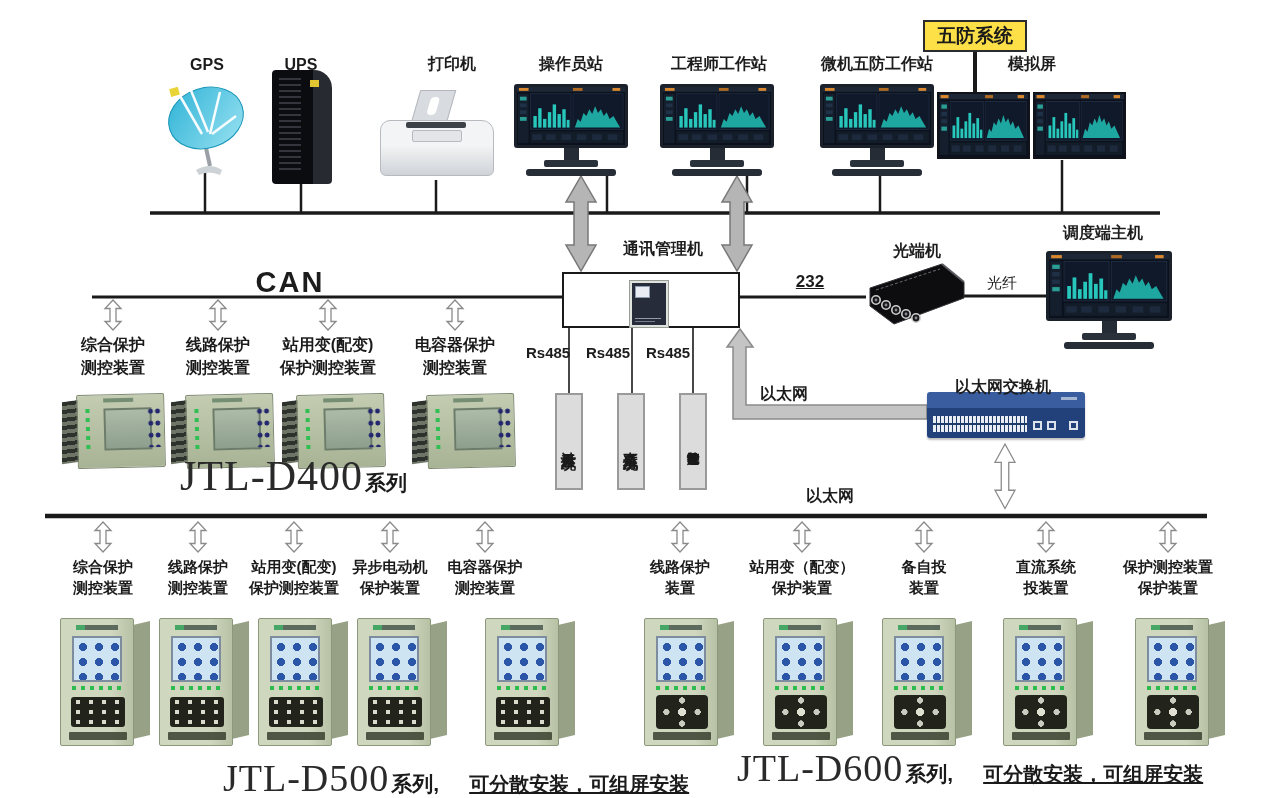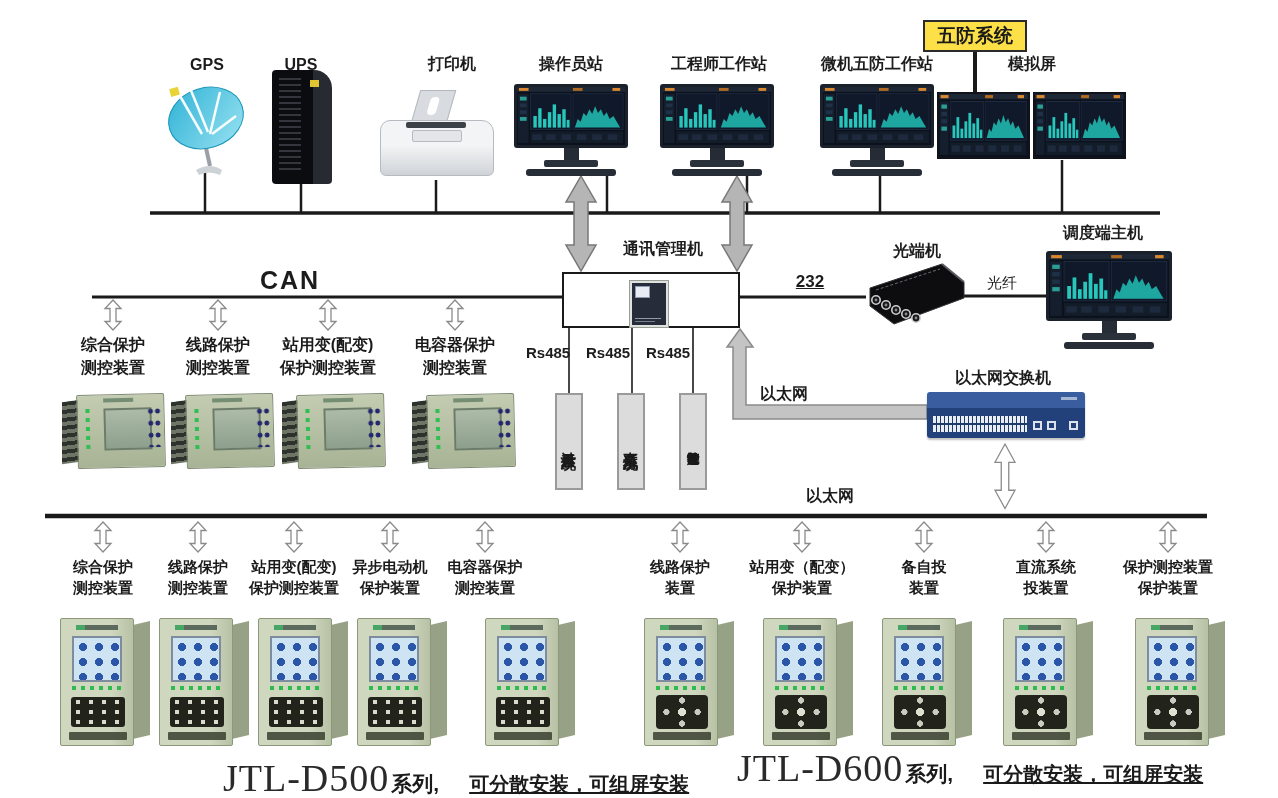--- a/index.html
+++ b/index.html
@@ -8,21 +8,21 @@
   #wires{position:absolute;left:0;top:0;z-index:1;}
   .abs{position:absolute;z-index:2;}
   .lbl{position:absolute;z-index:3;white-space:nowrap;color:#1c1c1c;}
   .c{transform:translateX(-50%);}
   .t19{font-size:16px;font-weight:600;}
   .t17{font-size:17px;font-weight:600;text-decoration:underline;}
   .t15{font-size:15px;font-weight:500;}
   .lbl2{position:absolute;z-index:3;transform:translateX(-50%);text-align:center;
         font-size:16px;font-weight:600;line-height:1.42;white-space:nowrap;}
   .lbl2s{font-size:15px;}
-  .can{font-size:25px;font-weight:600;letter-spacing:2px;}
+  .can{font-size:29px;font-weight:600;letter-spacing:2px;}
   .rs{font-size:15px;font-weight:600;}
   
   .wufangbox{position:absolute;z-index:3;width:100px;height:28px;background:#fde047;
              border:2px solid #2b2b2b;display:flex;align-items:center;justify-content:center;
              font-size:19px;font-weight:600;}
   .commbox{position:absolute;z-index:2;width:178px;height:56px;background:#fff;border:2px solid #1a1a1a;box-sizing:border-box;}
   .vbox{position:absolute;z-index:2;width:28px;height:97px;background:#dcdcdc;border:2px solid #9a9a9a;
         box-sizing:border-box;display:flex;align-items:center;justify-content:center;}
   .vtxt{writing-mode:vertical-rl;text-orientation:upright;font-size:15px;font-weight:600;letter-spacing:1px;line-height:1;}
   .vtxt.small{font-size:12.5px;letter-spacing:0;}
@@ -334,21 +334,21 @@
     <span class="vtxt">计量系统</span>
   </div>
   <div class="vbox" style="left:617px;top:393px">
     <span class="vtxt">直流系统</span>
   </div>
   <div class="vbox" style="left:679px;top:393px">
     <span class="vtxt small">其它智能设备</span>
   </div>
 
   <div class="lbl t19" style="left:760px;top:384px">以太网</div>
-  <div class="lbl t19 c" style="left:1003px;top:368px">以太网交换机</div>
+  <div class="lbl t19 c" style="left:1003px;top:377px">以太网交换机</div>
   <div class="switch" style="left:927px;top:392px">
     <div class="sw-logo"></div>
     <div class="sw-ports">
         <div class="sw-div"></div>
       </div>
     <div class="sw-sfp" style="left:106px"></div>
     <div class="sw-sfp" style="left:120px"></div>
     <div class="sw-sfp" style="left:142px"></div>
   </div>
   <div class="lbl t19 c" style="left:830px;top:486px">以太网</div>
@@ -400,20 +400,24 @@
   <div class="d4" style="left:463px;top:394px">
     <div class="d4-fins"></div>
     <div class="d4-face">
       <div class="d4-logo"></div>
       <div class="d4-leds"></div>
       <div class="d4-lcd"></div>
       <div class="d4-btns"></div>
     </div>
   </div>
 
+  <div class="series" style="left:180px;top:452px">
+    <span class="serif40">JTL-D400</span>
+      <span class="suffix">系列</span>
+  </div>
 
   <div class="lbl2 lbl2s" style="left:103px;top:556px"><span>综合保护</span><br><span>测控装置</span></div>
   <div class="lbl2 lbl2s" style="left:198px;top:556px"><span>线路保护</span><br><span>测控装置</span></div>
   <div class="lbl2 lbl2s" style="left:294px;top:556px"><span>站用变(配变)</span><br><span>保护测控装置</span></div>
   <div class="lbl2 lbl2s" style="left:390px;top:556px"><span>异步电动机</span><br><span>保护装置</span></div>
   <div class="lbl2 lbl2s" style="left:485px;top:556px"><span>电容器保护</span><br><span>测控装置</span></div>
   <div class="lbl2 lbl2s" style="left:680px;top:556px"><span>线路保护</span><br><span>装置</span></div>
   <div class="lbl2 lbl2s" style="left:802px;top:556px"><span>站用变（配变）</span><br><span>保护装置</span></div>
   <div class="lbl2 lbl2s" style="left:924px;top:556px"><span>备自投</span><br><span>装置</span></div>
   <div class="lbl2 lbl2s" style="left:1046px;top:556px"><span>直流系统</span><br><span>投装置</span></div>

